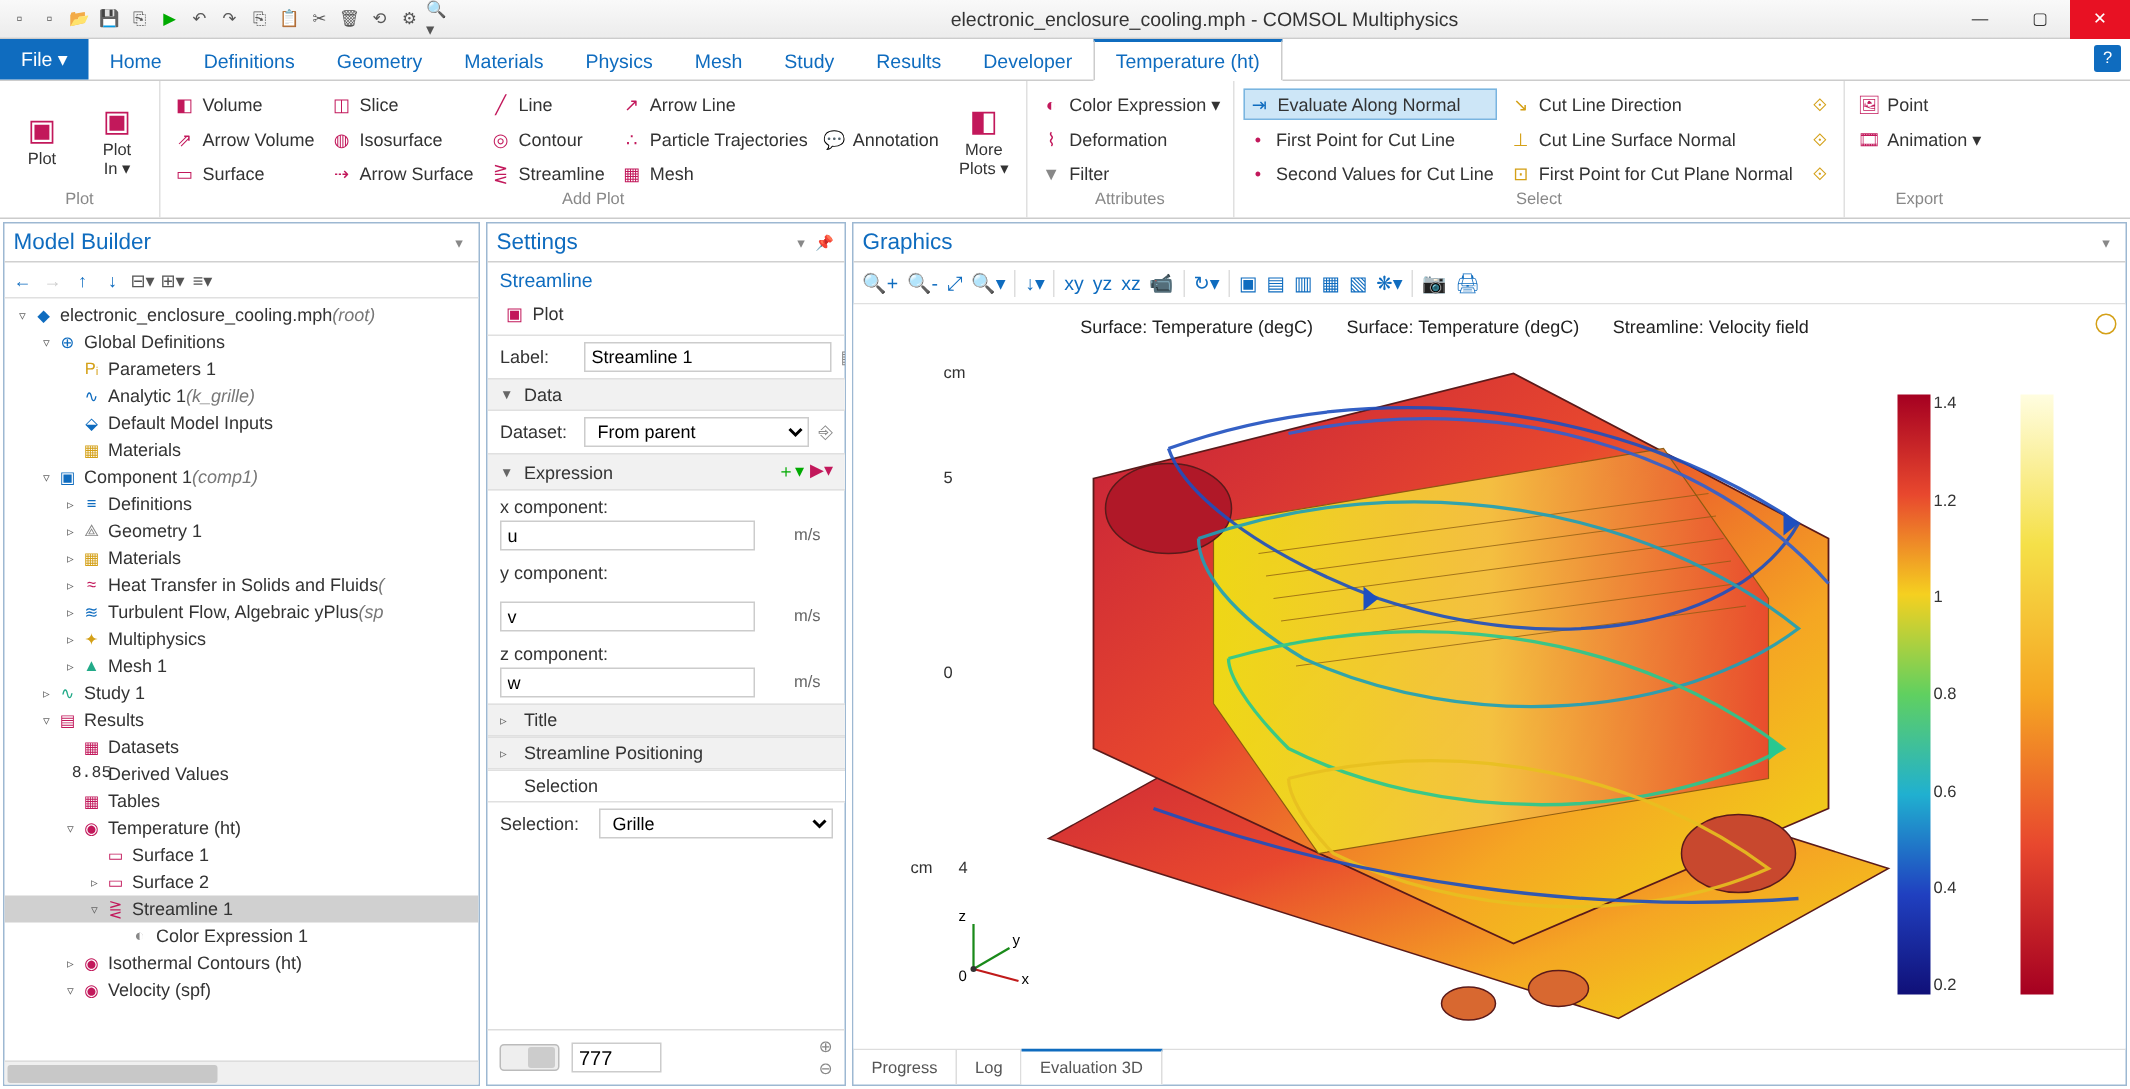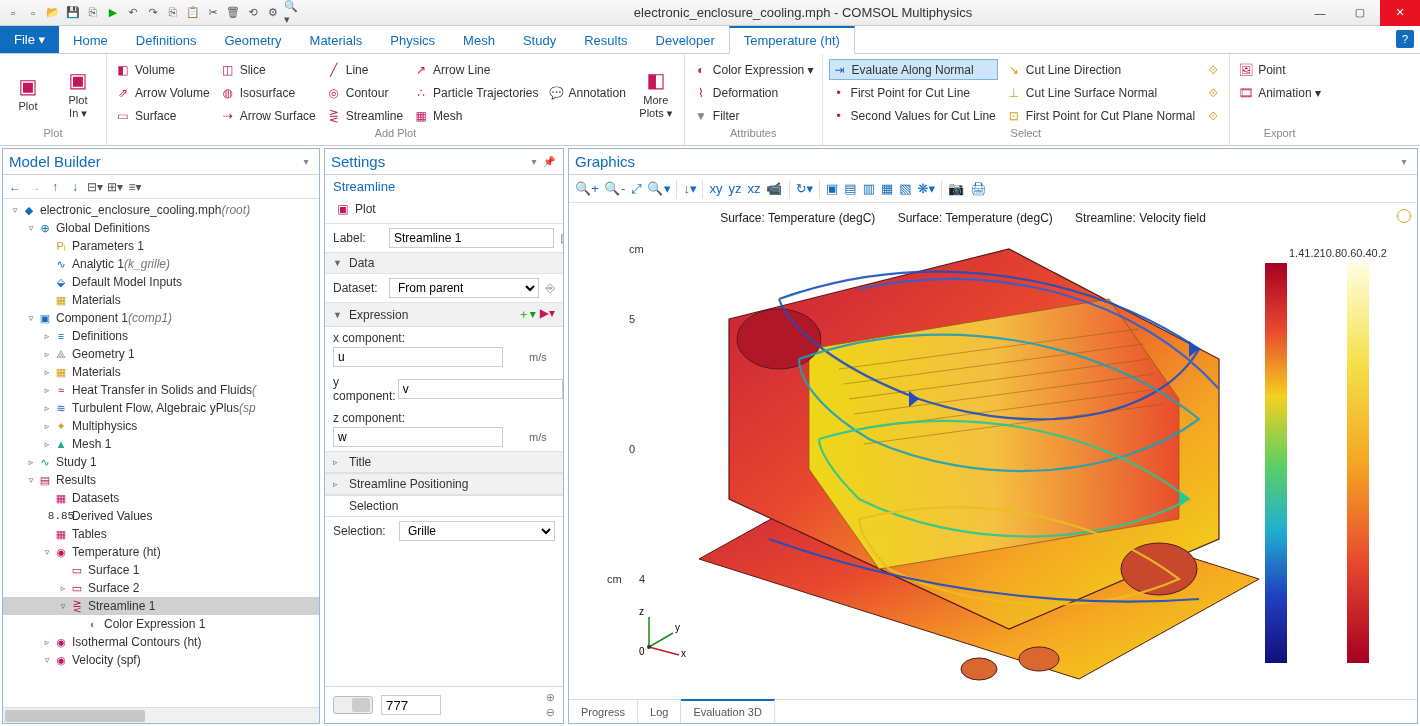--- a/index.html
+++ b/index.html
@@ -79,21 +79,21 @@
 .graphics { flex: 1; }
 .gtools { height: 28px; display: flex; align-items: center; gap: 6px; padding: 0 6px; border-bottom: 1px solid #e0e0e0; }
 .gtools span { font-size: 13px; color: #0f6cbf; cursor: pointer; }
 .gtools .sep { width: 1px; height: 18px; background: #ddd; }
 .gview { flex: 1; position: relative; background: #fff; }
 .annot { position: absolute; top: 8px; left: 140px; right: 200px; display: flex; justify-content: space-around; font-size: 12px; color: #222; }
 .axis-label { position: absolute; font-size: 11px; color: #333; }
 .render-area { position: absolute; left: 90px; top: 36px; width: 620px; height: 450px; }
 .render-area svg { width: 100%; height: 100%; }
 .colorbar { position: absolute; top: 60px; width: 22px; height: 400px; }
-.cb-ticks { position: absolute; top: 44px; width: 30px; height: 400px; display: flex; flex-direction: row; justify-content: space-between; font-size: 11px; }
+.cb-ticks { position: absolute; top: 60px; width: 30px; height: 400px; display: flex; flex-direction: column; justify-content: space-between; font-size: 11px; }
 .origin { position: absolute; bottom: 40px; left: 70px; font-size: 10px; }
 .gbottom { height: 24px; border-top: 1px solid #ddd; display: flex; align-items: stretch; }
 .gtab { padding: 0 12px; display: flex; align-items: center; font-size: 11px; color: #555; border-right: 1px solid #ddd; cursor: pointer; }
 .gtab.active { background: #fff; border-top: 2px solid #0f6cbf; margin-top: -1px; }
 </style>
 </head>
 <body>
 
 <div class="titlebar">
   <div class="qat">
@@ -506,21 +506,21 @@
           <span style="color:#c2185b">▶▾</span>
         </div>
       </div>
       <div class="srow" style="flex-direction:column;align-items:stretch;gap:2px">
         <span>x component:</span>
         <div style="display:flex;gap:6px;align-items:center">
           <input type="text" value="u" style="">
           <span class="unit">m/s</span>
         </div>
       </div>
-      <div class="srow" style="flex-direction:row;align-items:stretch;gap:2px">
+      <div class="srow" style="flex-direction:column;align-items:stretch;gap:12px">
         <span>y component:</span>
         <div style="display:flex;gap:6px;align-items:center">
           <input type="text" value="v" style="">
           <span class="unit">m/s</span>
         </div>
       </div>
       <div class="srow" style="flex-direction:column;align-items:stretch;gap:2px">
         <span>z component:</span>
         <div style="display:flex;gap:6px;align-items:center">
           <input type="text" value="w" style="">

